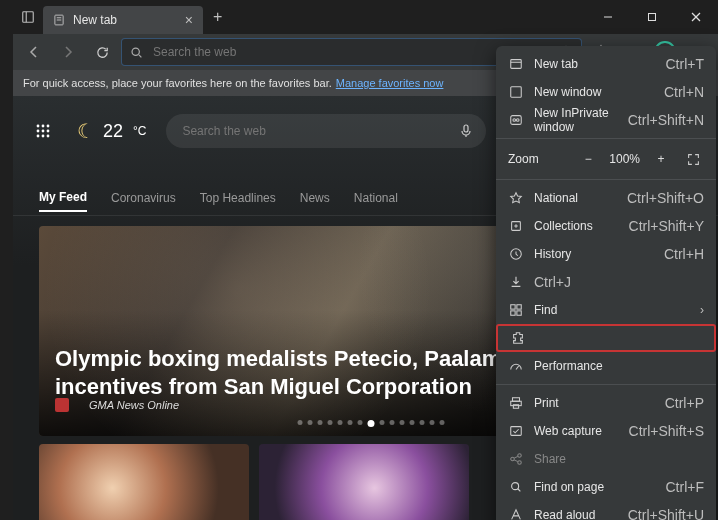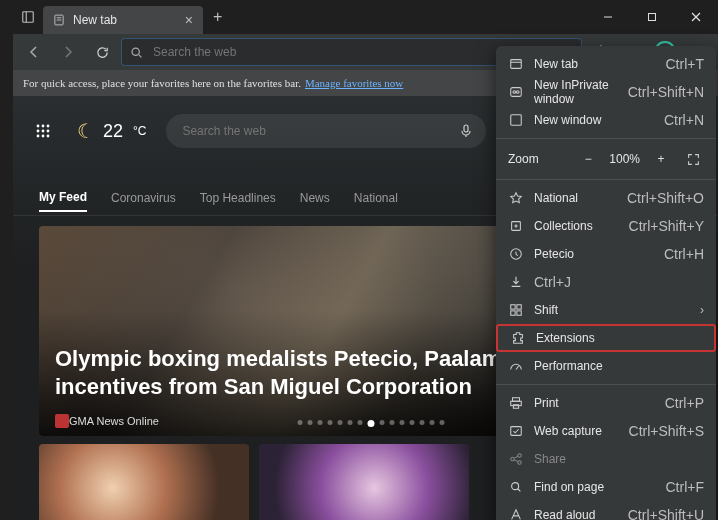--- a/index.html
+++ b/index.html
@@ -42,21 +42,21 @@
   
   .toolbar { height: 36px; background: var(--toolbar-bg); display:flex; align-items:center; padding: 0 6px; gap: 4px; }
   .nav-btn { width: 30px; height:30px; display:flex; align-items:center; justify-content:center; color: var(--text-dim); cursor:pointer; border-radius:4px; }
   .addressbar { flex:1; height: 28px; background: #2a2c2d; border: 1px solid #4aa3ff55; border-radius: 4px; display:flex; align-items:center; padding: 0 8px; gap:8px; }
   .addressbar input { flex:1; background:transparent; border:none; outline:none; color: var(--text); font-size:12px; }
   .addr-icon { color: var(--text-dim); display:flex; }
   .right-icons { display:flex; align-items:center; gap:2px; }
   .profile-badge { width:22px; height:22px; border-radius:50%; border:2px solid var(--profile-ring); display:flex; align-items:center; justify-content:center; font-size:10px; font-style:italic; font-weight:bold; color:#bcf0e2; cursor:pointer; }
 
   
-  .favbar { height: 26px; background: var(--tab-bg); display:flex; align-items:center; padding: 0 10px; font-size:11px; color:#e0e0e0; gap:4px;font-family:Liberation Serif, serif; }
+  .favbar { height: 26px; background: var(--tab-bg); display:flex; align-items:center; padding: 0 10px; font-size:11px; color:#e0e0e0; gap:4px; }
   .favbar a { color: var(--link); text-decoration: underline; cursor:pointer; }
 
   
   .content { position:relative; height: calc(520px - 34px - 36px - 26px); background: linear-gradient(#2a2e30, #1d1f20 40%); overflow:hidden; }
   .topstrip { height: 70px; display:flex; align-items:center; padding: 0 16px; gap: 20px; }
   .app-launcher { width:28px; height:28px; display:flex; align-items:center; justify-content:center; color:#fff; cursor:pointer; }
   .weather { display:flex; align-items:center; gap:8px; font-size:18px; color:#fff; }
   .moon { color:#f0d27a; font-size:20px; }
   .page-search { flex:1; max-width: 320px; height:34px; background: rgba(255,255,255,0.08); border-radius: 18px; display:flex; align-items:center; padding:0 14px; gap:10px; }
   .page-search input { flex:1; background:transparent; border:none; outline:none; color:#ddd; font-size:12px; }
@@ -64,21 +64,21 @@
 
   .feedtabs { display:flex; align-items:center; gap: 24px; padding: 0 26px; height: 30px; border-bottom: 1px solid rgba(255,255,255,0.08); font-size:12px;margin-top:20px; }
   .feedtab { color: #9a9a9a; cursor:pointer; padding-bottom:6px; }
   .feedtab.active { color: #fff; border-bottom: 2px solid #fff; font-weight:600; }
   .personalize-btn { margin-left:auto; display:flex; align-items:center; gap:6px; border:1px solid #777; border-radius: 14px; padding: 3px 10px; font-size:11px; color:#ddd; cursor:pointer; }
 
   .featured { position:relative; margin: 10px 16px 8px 26px; height: 210px; border-radius: 4px; overflow:hidden; background: linear-gradient(120deg, #5b4a3a 0%, #3a3430 25%, #6a6051 45%, #2e2b27 70%, #46403a 100%); }
   .featured::after { content:""; position:absolute; inset:0; background: radial-gradient(circle at 30% 30%, rgba(255,220,180,0.15), transparent 40%), radial-gradient(circle at 70% 20%, rgba(200,200,200,0.1), transparent 30%), linear-gradient(transparent 40%, rgba(0,0,0,0.8)); }
   .featured-text { position:absolute; left:16px; bottom:36px; right: 30px; z-index:2; }
   .featured-headline { font-size: 22px; font-weight:600; line-height:1.25; color:#fff; }
-  .featured-meta { position:absolute; left:16px; bottom:8px; right:12px; display:flex; align-items:center; gap:0; z-index:2; font-size:11px; color:#ddd; }
+  .featured-meta { position:absolute; left:16px; bottom:24px; right:12px; display:flex; align-items:center; gap:20px; z-index:2; font-size:11px; color:#ddd;font-style:italic; }
   .src-badge { width:14px; height:14px; background:#b33; border-radius:2px; }
   .featured-actions { margin-left:auto; display:flex; align-items:center; gap:14px; color:#ddd; }
   .act { display:flex; align-items:center; gap:4px; cursor:pointer; }
   .dots-pager { position:absolute; left:50%; transform:translateX(-50%); bottom:9px; display:flex; gap:5px; z-index:2; }
   .dots-pager .d { width:5px; height:5px; border-radius:50%; background: rgba(255,255,255,0.35); }
   .dots-pager .d.on { background:#fff; width:7px; height:7px; }
 
   .cards { display:flex; gap:10px; padding: 0 26px; }
   .card { width: 210px; height: 110px; border-radius:4px; overflow:hidden; }
   .card.a { background: radial-gradient(circle at 35% 40%, #f0d0b0 0%, #b07050 35%, #453025 70%); }
@@ -321,36 +321,36 @@
             <rect x="2" y="3" width="12" height="10" rx="1"></rect>
             <line x1="2" y1="6" x2="14" y2="6"></line>
           </svg>
         </span>
         <span class="mlabel">New tab</span>
         <span class="mshort">Ctrl+T</span>
       </div>
     <div class="mitem">
         <span class="micon">
           <svg width="14" height="14" viewBox="0 0 16 16" fill="none" stroke="#ccc" stroke-width="1.2">
+            <rect x="2" y="2" width="12" height="12" rx="1"></rect>
+          </svg>
+        </span>
+        <span class="mlabel">New window</span>
+        <span class="mshort">Ctrl+N</span>
+      </div>
+    <div class="mitem">
+        <span class="micon">
+          <svg width="14" height="14" viewBox="0 0 16 16" fill="none" stroke="#ccc" stroke-width="1.2">
             <rect x="2" y="3" width="12" height="10" rx="2"></rect>
             <circle cx="6" cy="8" r="1.5"></circle>
             <circle cx="10" cy="8" r="1.5"></circle>
           </svg>
         </span>
         <span class="mlabel">New InPrivate window</span>
         <span class="mshort">Ctrl+Shift+N</span>
-      </div>
-    <div class="mitem">
-        <span class="micon">
-          <svg width="14" height="14" viewBox="0 0 16 16" fill="none" stroke="#ccc" stroke-width="1.2">
-            <rect x="2" y="2" width="12" height="12" rx="1"></rect>
-          </svg>
-        </span>
-        <span class="mlabel">New window</span>
-        <span class="mshort">Ctrl+N</span>
       </div>
     <div class="msep"></div>
     <div class="zoomrow">
       <span class="zlabel">Zoom</span>
       <div class="zoom-controls">
         <div class="zbtn">−</div>
         <span>100%</span>
         <div class="zbtn">+</div>
         <div class="zbtn">
             <svg width="13" height="13" viewBox="0 0 16 16" fill="none" stroke="#ccc" stroke-width="1.3">
@@ -380,50 +380,49 @@
         <span class="mlabel">Collections</span>
         <span class="mshort">Ctrl+Shift+Y</span>
       </div>
     <div class="mitem">
         <span class="micon">
           <svg width="14" height="14" viewBox="0 0 16 16" fill="none" stroke="#ccc" stroke-width="1.2">
             <circle cx="8" cy="8" r="6"></circle>
             <path d="M8 5v3l2 2"></path>
           </svg>
         </span>
-        <span class="mlabel">Petecio</span>
+        <span class="mlabel">History</span>
         <span class="mshort">Ctrl+H</span>
       </div>
     <div class="mitem">
         <span class="micon">
           <svg width="14" height="14" viewBox="0 0 16 16" fill="none" stroke="#ccc" stroke-width="1.3">
             <path d="M8 2v8M5 7l3 3 3-3M3 13h10"></path>
           </svg>
         </span>
         <span class="mshort">Ctrl+J</span>
       </div>
     <div class="mitem">
         <span class="micon">
           <svg width="14" height="14" viewBox="0 0 16 16" fill="none" stroke="#ccc" stroke-width="1.2">
             <rect x="2" y="2" width="5" height="5"></rect>
             <rect x="9" y="2" width="5" height="5"></rect>
             <rect x="2" y="9" width="5" height="5"></rect>
             <rect x="9" y="9" width="5" height="5"></rect>
           </svg>
         </span>
-        <span class="mlabel">Shift</span>
+        <span class="mlabel">Find</span>
         <span class="chev">›</span>
       </div>
     <div class="mitem selected-box">
         <span class="micon">
           <svg width="14" height="14" viewBox="0 0 16 16" fill="none" stroke="#ccc" stroke-width="1.2">
             <path d="M6 2h4v2h3v4h-2v3h2v3H3v-3h2V8H3V4h3z"></path>
           </svg>
         </span>
-        <span class="mlabel">Extensions</span>
       </div>
     <div class="mitem">
         <span class="micon">
           <svg width="14" height="14" viewBox="0 0 16 16" fill="none" stroke="#ccc" stroke-width="1.2">
             <path d="M2 12a6 6 0 0 1 12 0"></path>
             <line x1="8" y1="12" x2="11" y2="8"></line>
           </svg>
         </span>
         <span class="mlabel">Performance</span>
       </div>

